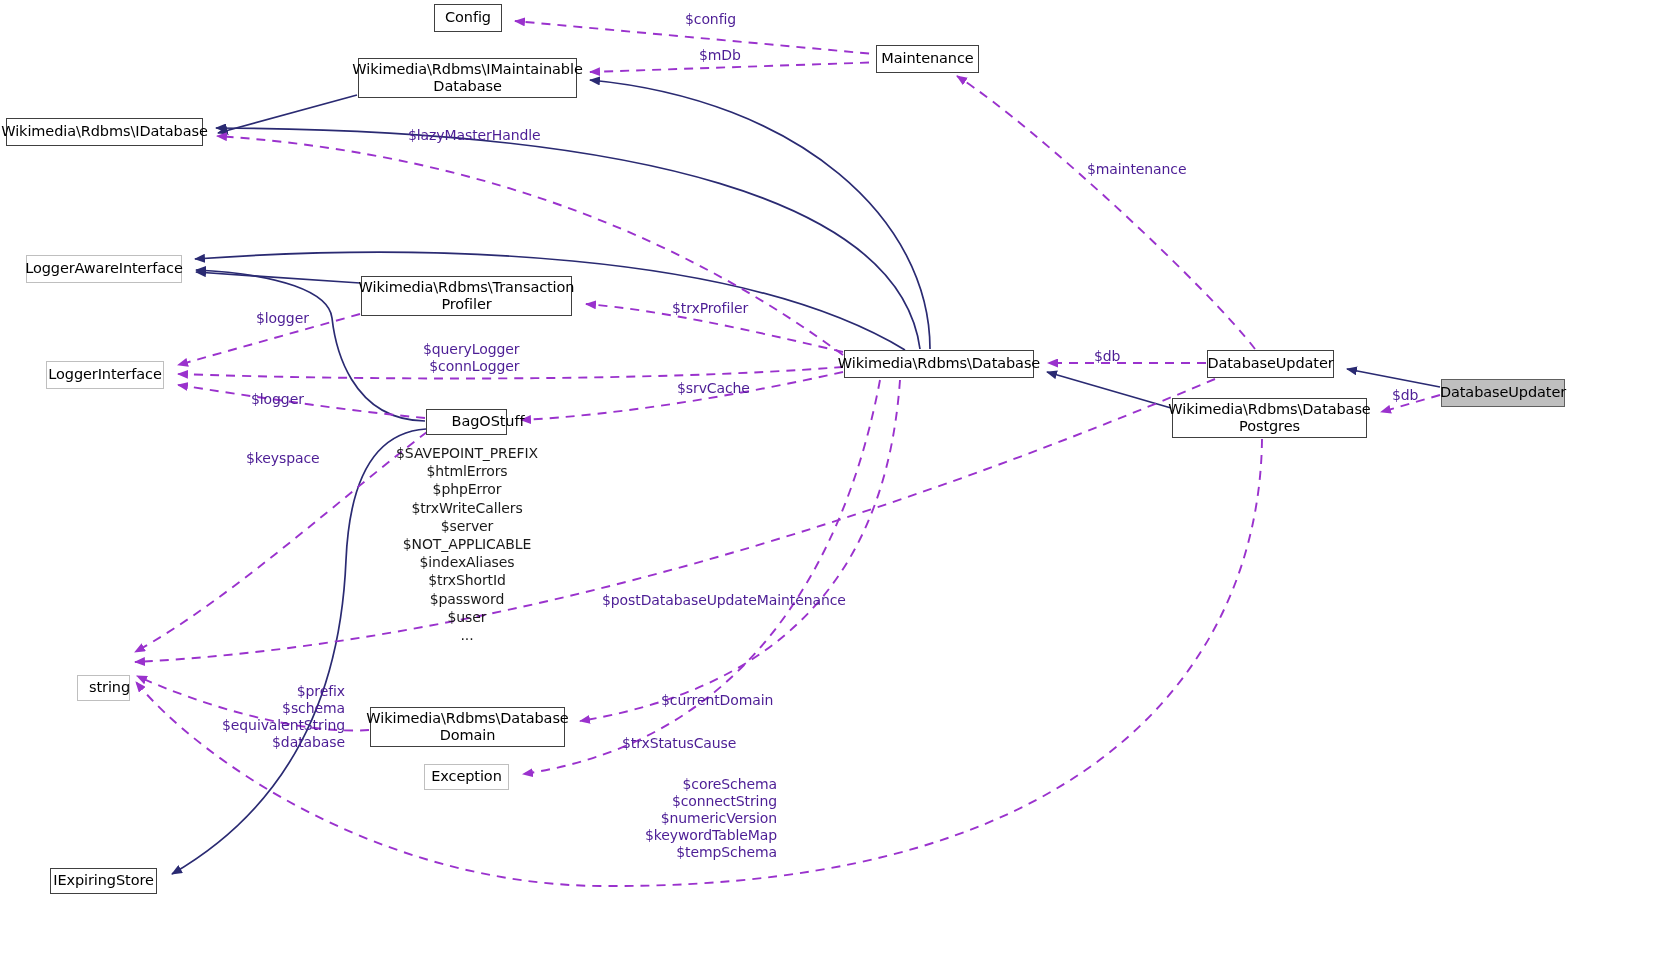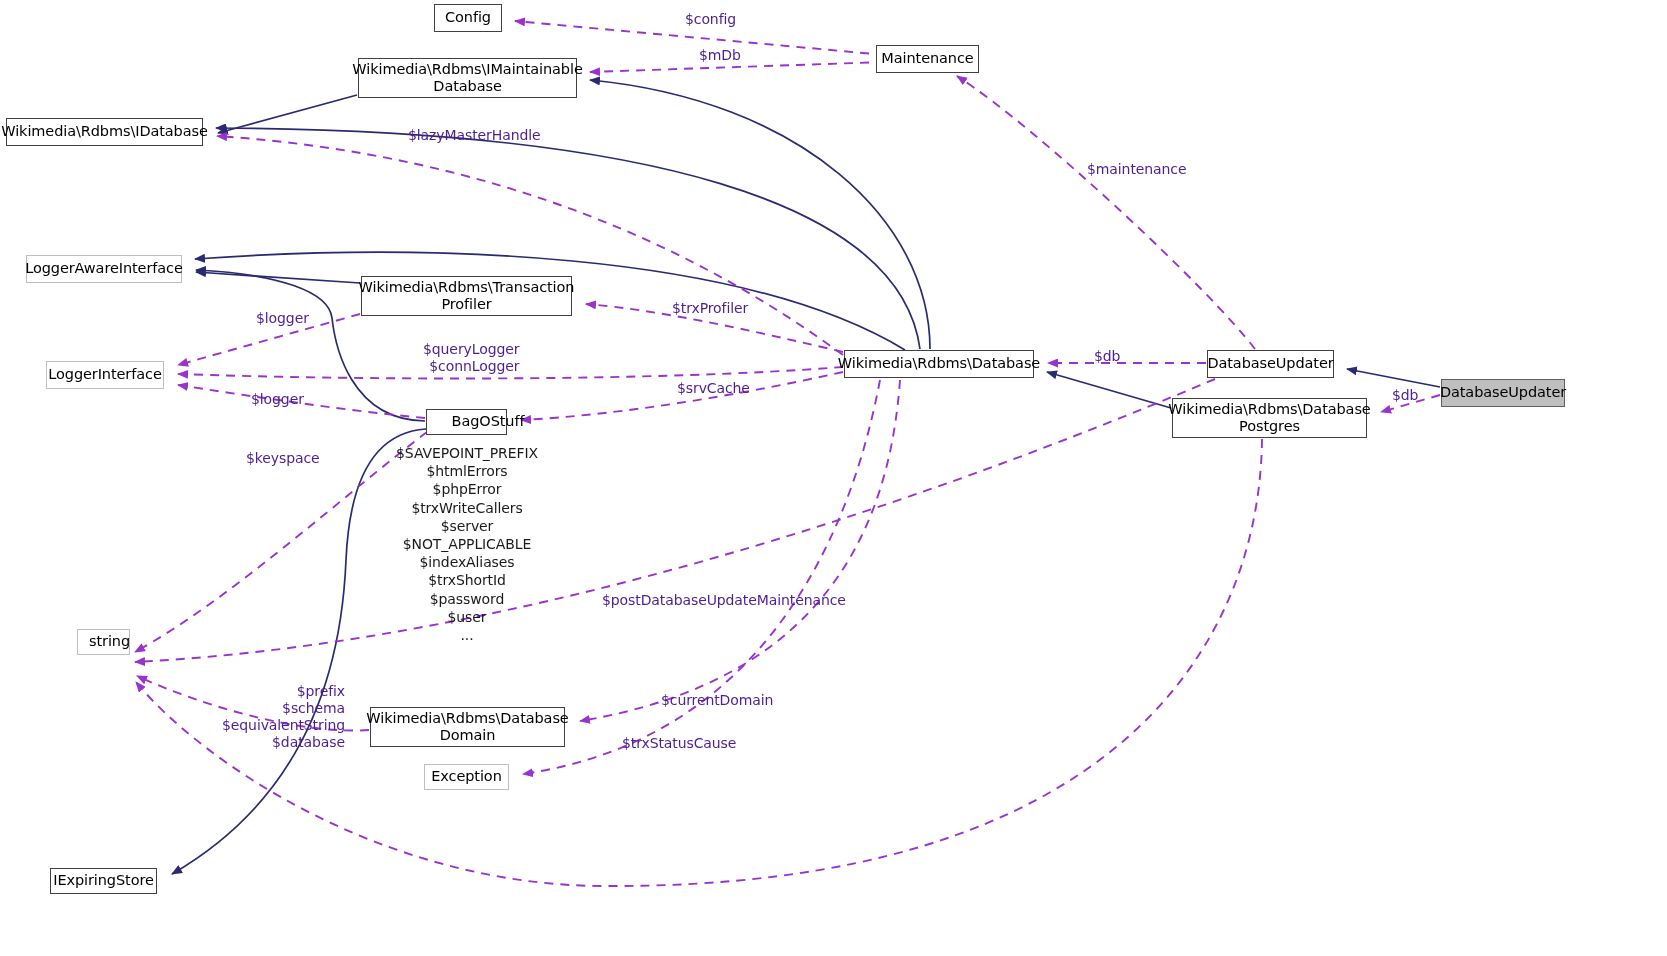--- a/index.html
+++ b/index.html
@@ -165,21 +165,21 @@
 
   <div class="node bold" style="left:1207px; top:350px; width:127px; height:28px;">DatabaseUpdater</div>
 
   <div class="node current" style="left:1441px; top:379px; width:124px; height:28px;">DatabaseUpdater</div>
 
   <div class="node bold" style="left:1172px; top:398px; width:195px; height:40px;">Wikimedia\Rdbms\Database
 Postgres</div>
 
   <div class="node bold" style="left:426px; top:409px; width:81px; height:26px;padding-left:43px;">BagOStuff</div>
 
-  <div class="node thin" style="left:77px; top:629px; width:53px; height:26px;padding-left:12px;">string</div>
+  <div class="node thin" style="left:77px; top:675px; width:53px; height:26px;padding-left:12px;">string</div>
 
   <div class="node bold" style="left:370px; top:707px; width:195px; height:40px;">Wikimedia\Rdbms\Database
 Domain</div>
 
   <div class="node thin" style="left:424px; top:764px; width:85px; height:26px;">Exception</div>
 
   <div class="node bold" style="left:50px; top:868px; width:107px; height:26px;">IExpiringStore</div>
 
   <div class="edge-label" style="left:685px; top:11px;">$config</div>
 
@@ -210,20 +210,25 @@
 
   <div class="edge-label" style="left:661px; top:692px;">$currentDomain</div>
 
   <div class="edge-label" style="left:622px; top:735px;">$trxStatusCause</div>
 
   <div class="edge-label" style="left:222px; top:683px;">$prefix
 $schema
 $equivalentString
 $database</div>
 
+  <div class="edge-label" style="left:645px; top:776px;">$coreSchema
+$connectString
+$numericVersion
+$keywordTableMap
+$tempSchema</div>
 
   <div class="attr-label" style="left:386px; top:444px; width:162px;">$SAVEPOINT_PREFIX
 $htmlErrors
 $phpError
 $trxWriteCallers
 $server
 $NOT_APPLICABLE
 $indexAliases
 $trxShortId
 $password

